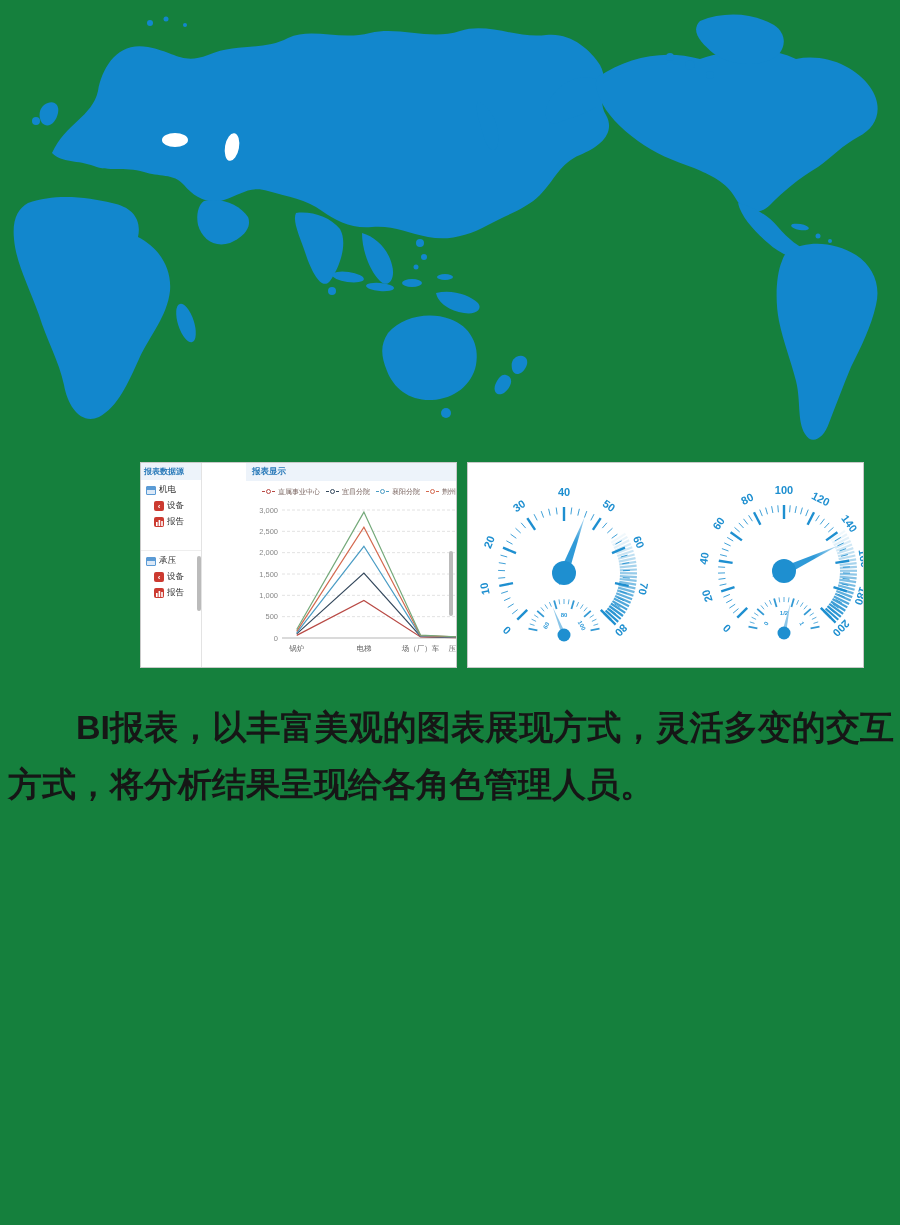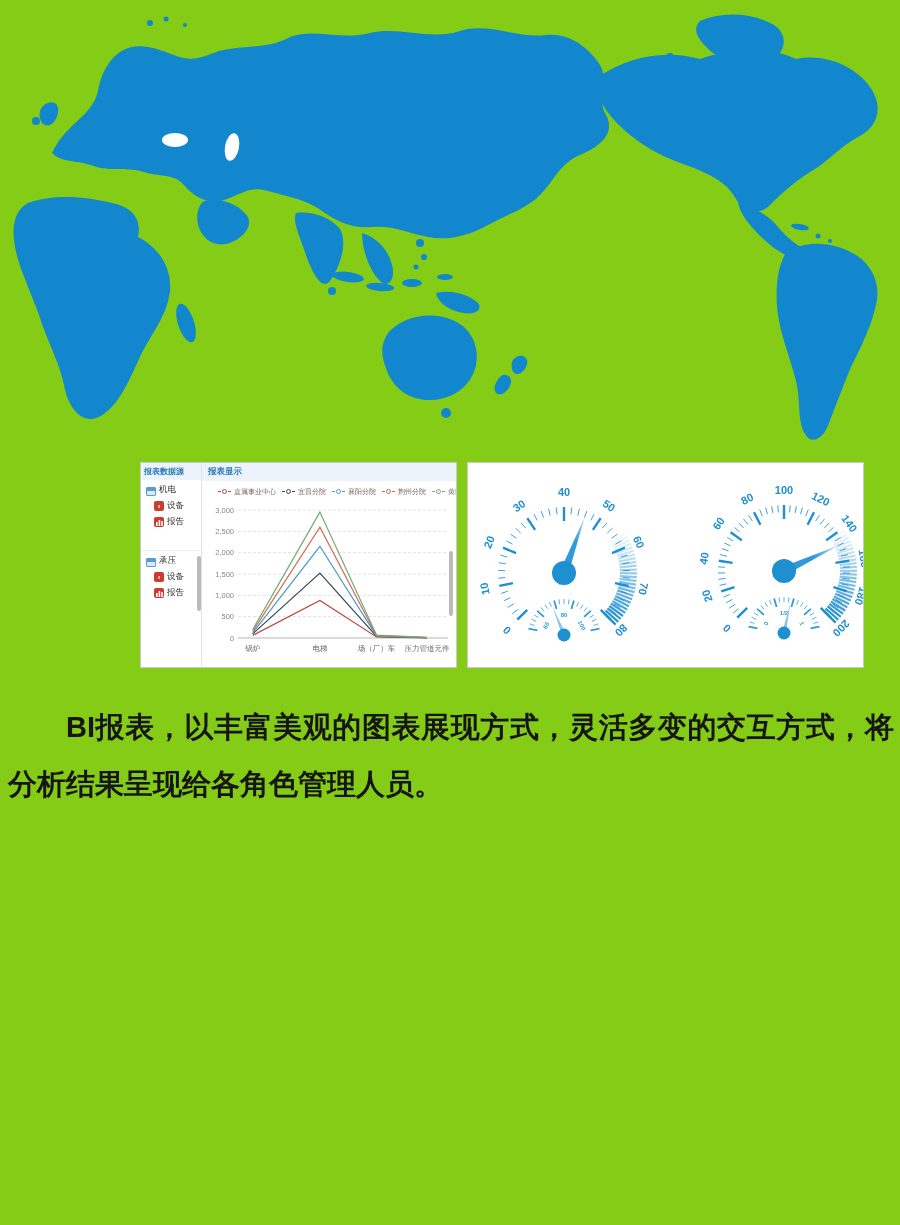--- a/index.html
+++ b/index.html
@@ -1,53 +1,53 @@
 <!DOCTYPE html>
 <html><head>
 <meta charset="utf-8">
 <style>
   html,body{margin:0;padding:0;background:#fff;}
   body{width:900px;height:1225px;font-family:"Liberation Sans","DejaVu Sans",sans-serif;}
-  .page{position:relative;width:900px;height:1225px;background:#84cc16;overflow:hidden;}
+  .page{position:relative;width:900px;height:1225px;background:#15803d;overflow:hidden;}
 
   
   #worldmap{position:absolute;left:0;top:5px;}
 
   
   .bi-panel{position:absolute;left:140px;top:462px;width:317px;height:206px;
     border:1px solid #c9c9c9;box-sizing:border-box;background:#fff;display:flex;overflow:hidden;}
   .sidebar{width:60px;border-right:1px solid #e3e3e3;font-size:8.5px;color:#333;flex-shrink:0;}
   .sidebar-header{background:#edf3fa;color:#2a7ab9;font-weight:bold;font-size:8px;padding:3px 3px;}
-  .group-label{display:flex;align-items:flex-end;gap:3px;padding:4px 2px 2px 5px;}
+  .group-label{display:flex;align-items:center;gap:3px;padding:4px 2px 2px 5px;}
   .group-sep{border-top:1px solid #eee;margin-top:20px;}
   .child-item{display:flex;align-items:center;gap:3px;padding:2px 2px 2px 13px;}
   .redbox{width:10px;height:10px;background:#cc3a30;border-radius:2px;color:#fff;
     display:inline-flex;align-items:center;justify-content:center;font-size:8px;font-weight:bold;flex-shrink:0;}
   .folder{width:10px;height:9px;border:1px solid #5b9bd5;border-radius:1px;background:#dce9f7;
     position:relative;box-sizing:border-box;flex-shrink:0;}
   .folder:before{content:"";position:absolute;left:0;top:0;right:0;height:3px;background:#5b9bd5;}
-  .main{flex:1;position:relative;min-width:0;}
+  .main{flex:1;position:relative;min-width:0;margin-left:44px;}
   .main-header{background:#edf3fa;color:#2a7ab9;font-weight:bold;font-size:8.5px;padding:3px 6px;}
   .legend-row{display:flex;align-items:center;gap:6px;padding:4px 0 0 16px;height:13px;white-space:nowrap;overflow:hidden;}
   .lg-item{display:inline-flex;align-items:center;gap:1px;font-size:7px;color:#7a6560;}
   .lg-dash{width:3px;height:1px;display:inline-block;}
   .lg-ring{width:5px;height:5px;border-radius:50%;border:1px solid;display:inline-block;box-sizing:border-box;background:#fff;}
   .lg-label{margin-left:2px;}
   .thumb{position:absolute;width:4px;border-radius:2px;background:#bbb;}
 
   
   .gauge-panel{position:absolute;left:467px;top:462px;width:397px;height:206px;
     border:1px solid #c9c9c9;box-sizing:border-box;background:#fff;overflow:hidden;}
   .glabel{font-size:11px;font-weight:bold;text-anchor:middle;}
   .gsub{font-size:6px;font-weight:bold;text-anchor:middle;}
   .ytick{font-size:7.5px;fill:#888;text-anchor:end;}
   .xtick{font-size:7.5px;fill:#666;text-anchor:middle;}
 
   
-  .text-block{position:absolute;left:8px;right:6px;top:699px;font-size:29px;line-height:57px;
+  .text-block{position:absolute;left:8px;right:6px;top:699px;font-size:34px;line-height:57px;
     font-weight:bold;color:#161616;text-align:justify;}
   .text-block p{margin:0;text-indent:2em;}
 </style>
 </head>
 <body>
 
 <div class="page">
 
   <svg id="worldmap" width="900" height="450" viewBox="0 0 900 450">
     <g class="map-fill" fill="#1287cd">

